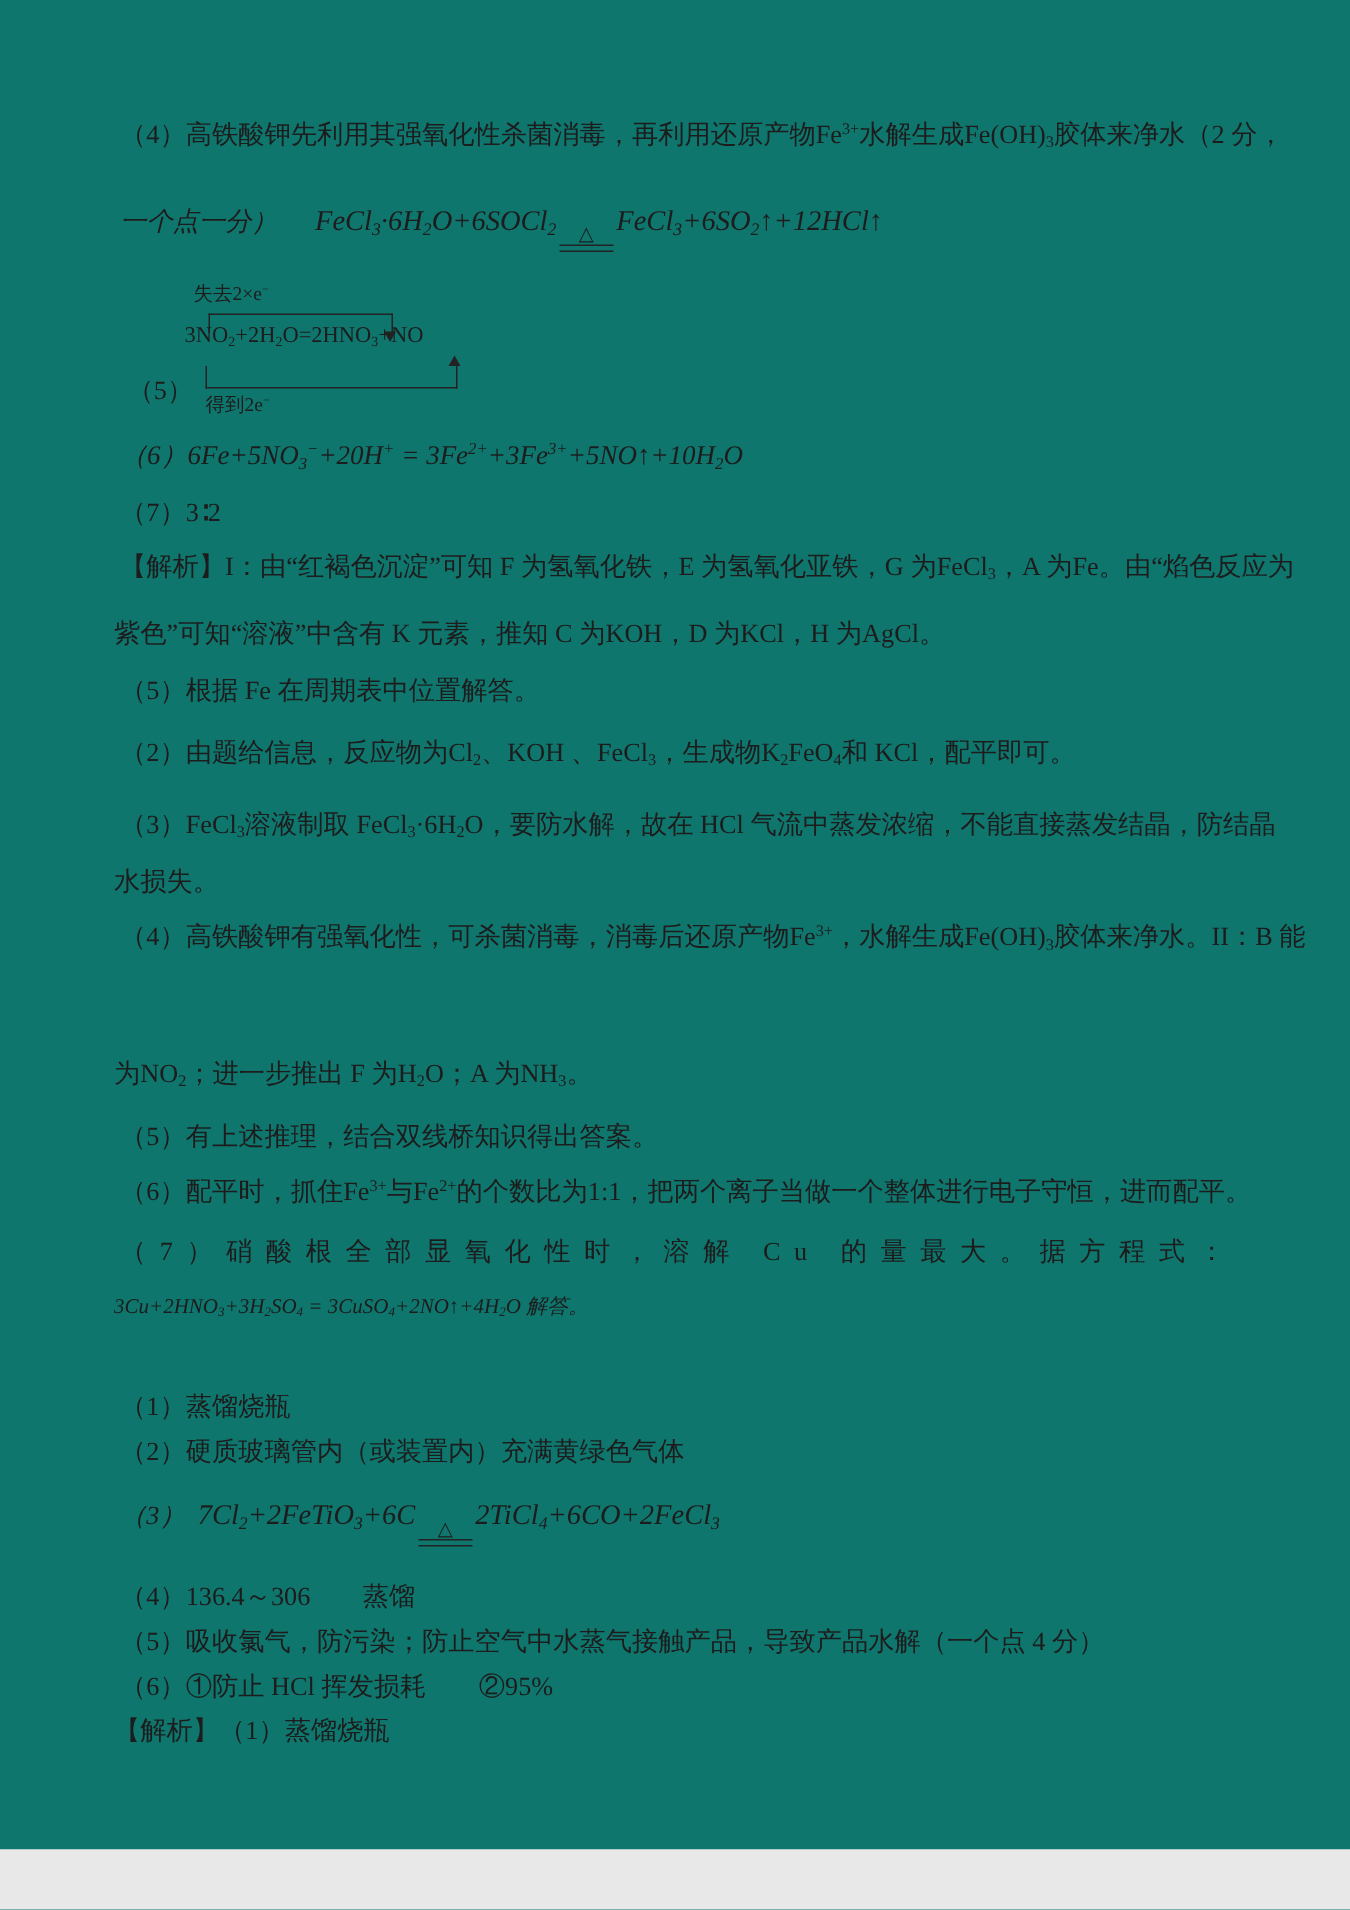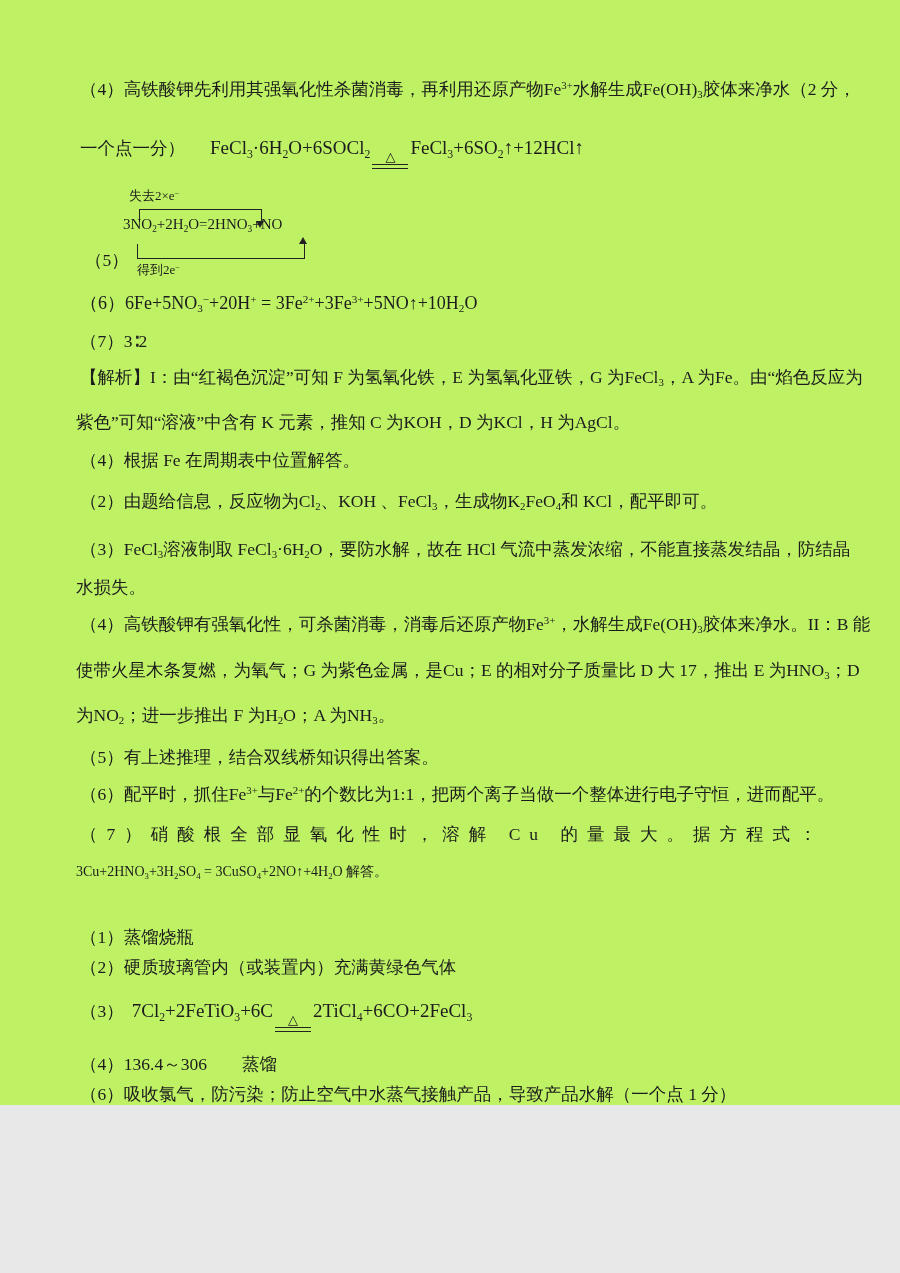--- a/index.html
+++ b/index.html
@@ -1,27 +1,27 @@
 <!DOCTYPE html>
 <html><head>
 <meta charset="utf-8">
 <style>
   html,body{margin:0;padding:0;background:#e8e8e8;}
   .page{
-    position:relative;width:900px;height:1105px;margin:0 auto;
-    background:#bef264;overflow:hidden;
+    position:relative;width:900px;height:1233px;margin:0 auto;
+    background:#0f766e;overflow:hidden;
     font-family:"Liberation Serif","DejaVu Serif",serif;
     color:#1c1c1c;
   }
   .ln{position:absolute;left:80px;font-size:17.5px;line-height:23px;white-space:nowrap;}
   sub,sup{font-size:62%;line-height:0;letter-spacing:0;}
   sup{vertical-align:0.55em;}
   sub{vertical-align:-0.3em;}
   .bold{font-weight:normal;}
-  .eqline{font-size:19px;}
+  .eqline{font-size:19px;font-style:italic;}
   .spread{letter-spacing:9px;}
   
   .eqcond{display:inline-block;vertical-align:-7px;text-align:center;margin:0 2px;}
   .tri{display:block;font-size:13px;line-height:15px;letter-spacing:0;}
   .dline{display:block;width:36px;height:3px;border-top:1.8px solid #222;border-bottom:1.8px solid #222;}
   
   .bridge{position:absolute;left:85px;top:186px;width:360px;height:96px;font-size:13px;}
   .b-eq{position:absolute;left:38px;top:30px;font-size:15px;white-space:nowrap;}
   .b-lose{position:absolute;left:44px;top:1px;width:140px;text-align:left;white-space:nowrap;}
   .b-gain{position:absolute;left:52px;top:75px;width:166px;white-space:nowrap;}
@@ -58,40 +58,39 @@
   </div>
 
   <div class="ln eqline" style="top:292px;font-size:18px">（6）6Fe+5NO<sub>3</sub><sup>−</sup>+20H<sup>+</sup> = 3Fe<sup>2+</sup>+3Fe<sup>3+</sup>+5NO↑+10H<sub>2</sub>O</div>
   <div class="ln" style="top:330px">（7）3∶2</div>
 
   <div class="ln" style="top:366px">
     <span class="bold">【解析】</span><span>I：由“红褐色沉淀”可知 F 为氢氧化铁，E 为氢氧化亚铁，G 为FeCl<sub>3</sub>，A 为Fe。由“焰色反应为</span>
   </div>
   <div class="ln" style="top:411px;left:76px">紫色”可知“溶液”中含有 K 元素，推知 C 为KOH，D 为KCl，H 为AgCl。</div>
 
-  <div class="ln" style="top:449px">（4）根据 Fe 在周期表中位置解答。</div>
+  <div class="ln" style="top:449px">（5）根据 Fe 在周期表中位置解答。</div>
   <div class="ln" style="top:490px">（2）由题给信息，反应物为Cl<sub>2</sub>、KOH 、FeCl<sub>3</sub>，生成物K<sub>2</sub>FeO<sub>4</sub>和 KCl，配平即可。</div>
   <div class="ln" style="top:538px">（3）FeCl<sub>3</sub>溶液制取 FeCl<sub>3</sub>·6H<sub>2</sub>O，要防水解，故在 HCl 气流中蒸发浓缩，不能直接蒸发结晶，防结晶</div>
   <div class="ln" style="top:576px;left:76px">水损失。</div>
   <div class="ln" style="top:613px">（4）高铁酸钾有强氧化性，可杀菌消毒，消毒后还原产物Fe<sup>3+</sup>，水解生成Fe(OH)<sub>3</sub>胶体来净水。II：B 能</div>
-  <div class="ln" style="top:659px;left:76px">使带火星木条复燃，为氧气；G 为紫色金属，是Cu；E 的相对分子质量比 D 大 17，推出 E 为HNO<sub>3</sub>；D</div>
   <div class="ln" style="top:704px;left:76px">为NO<sub>2</sub>；进一步推出 F 为H<sub>2</sub>O；A 为NH<sub>3</sub>。</div>
   <div class="ln" style="top:746px">（5）有上述推理，结合双线桥知识得出答案。</div>
   <div class="ln" style="top:783px">（6）配平时，抓住Fe<sup>3+</sup>与Fe<sup>2+</sup>的个数比为1:1，把两个离子当做一个整体进行电子守恒，进而配平。</div>
   <div class="ln spread" style="top:823px">（7）硝酸根全部显氧化性时，溶解 Cu 的量最大。据方程式：</div>
   <div class="ln eqline" style="top:860px;left:76px;font-size:14px">3Cu+2HNO<sub>3</sub>+3H<sub>2</sub>SO<sub>4</sub> = 3CuSO<sub>4</sub>+2NO↑+4H<sub>2</sub>O 解答。</div>
 
   <div class="ln" style="top:926px">（1）蒸馏烧瓶</div>
   <div class="ln" style="top:956px">（2）硬质玻璃管内（或装置内）充满黄绿色气体</div>
 
   <div class="ln eqline" style="top:999px">
     <span style="font-size:17.5px">（3）</span><span style="display:inline-block;width:8px"></span><span>7Cl<sub>2</sub>+2FeTiO<sub>3</sub>+6C</span><span class="eqcond"><span class="tri">△</span><span class="dline"></span></span><span>2TiCl<sub>4</sub>+6CO+2FeCl<sub>3</sub></span>
   </div>
 
   <div class="ln" style="top:1053px">（4）136.4～306　　蒸馏</div>
-  <div class="ln" style="top:1083px">（6）吸收氯气，防污染；防止空气中水蒸气接触产品，导致产品水解（一个点 1 分）</div>
+  <div class="ln" style="top:1083px">（5）吸收氯气，防污染；防止空气中水蒸气接触产品，导致产品水解（一个点 4 分）</div>
   <div class="ln" style="top:1113px">（6）①防止 HCl 挥发损耗　　②95%</div>
 
   <div class="ln" style="top:1142px;left:76px">
     <span class="bold">【解析】</span><span>（1）蒸馏烧瓶</span>
   </div>
 
 </div>
 
 </body></html>

